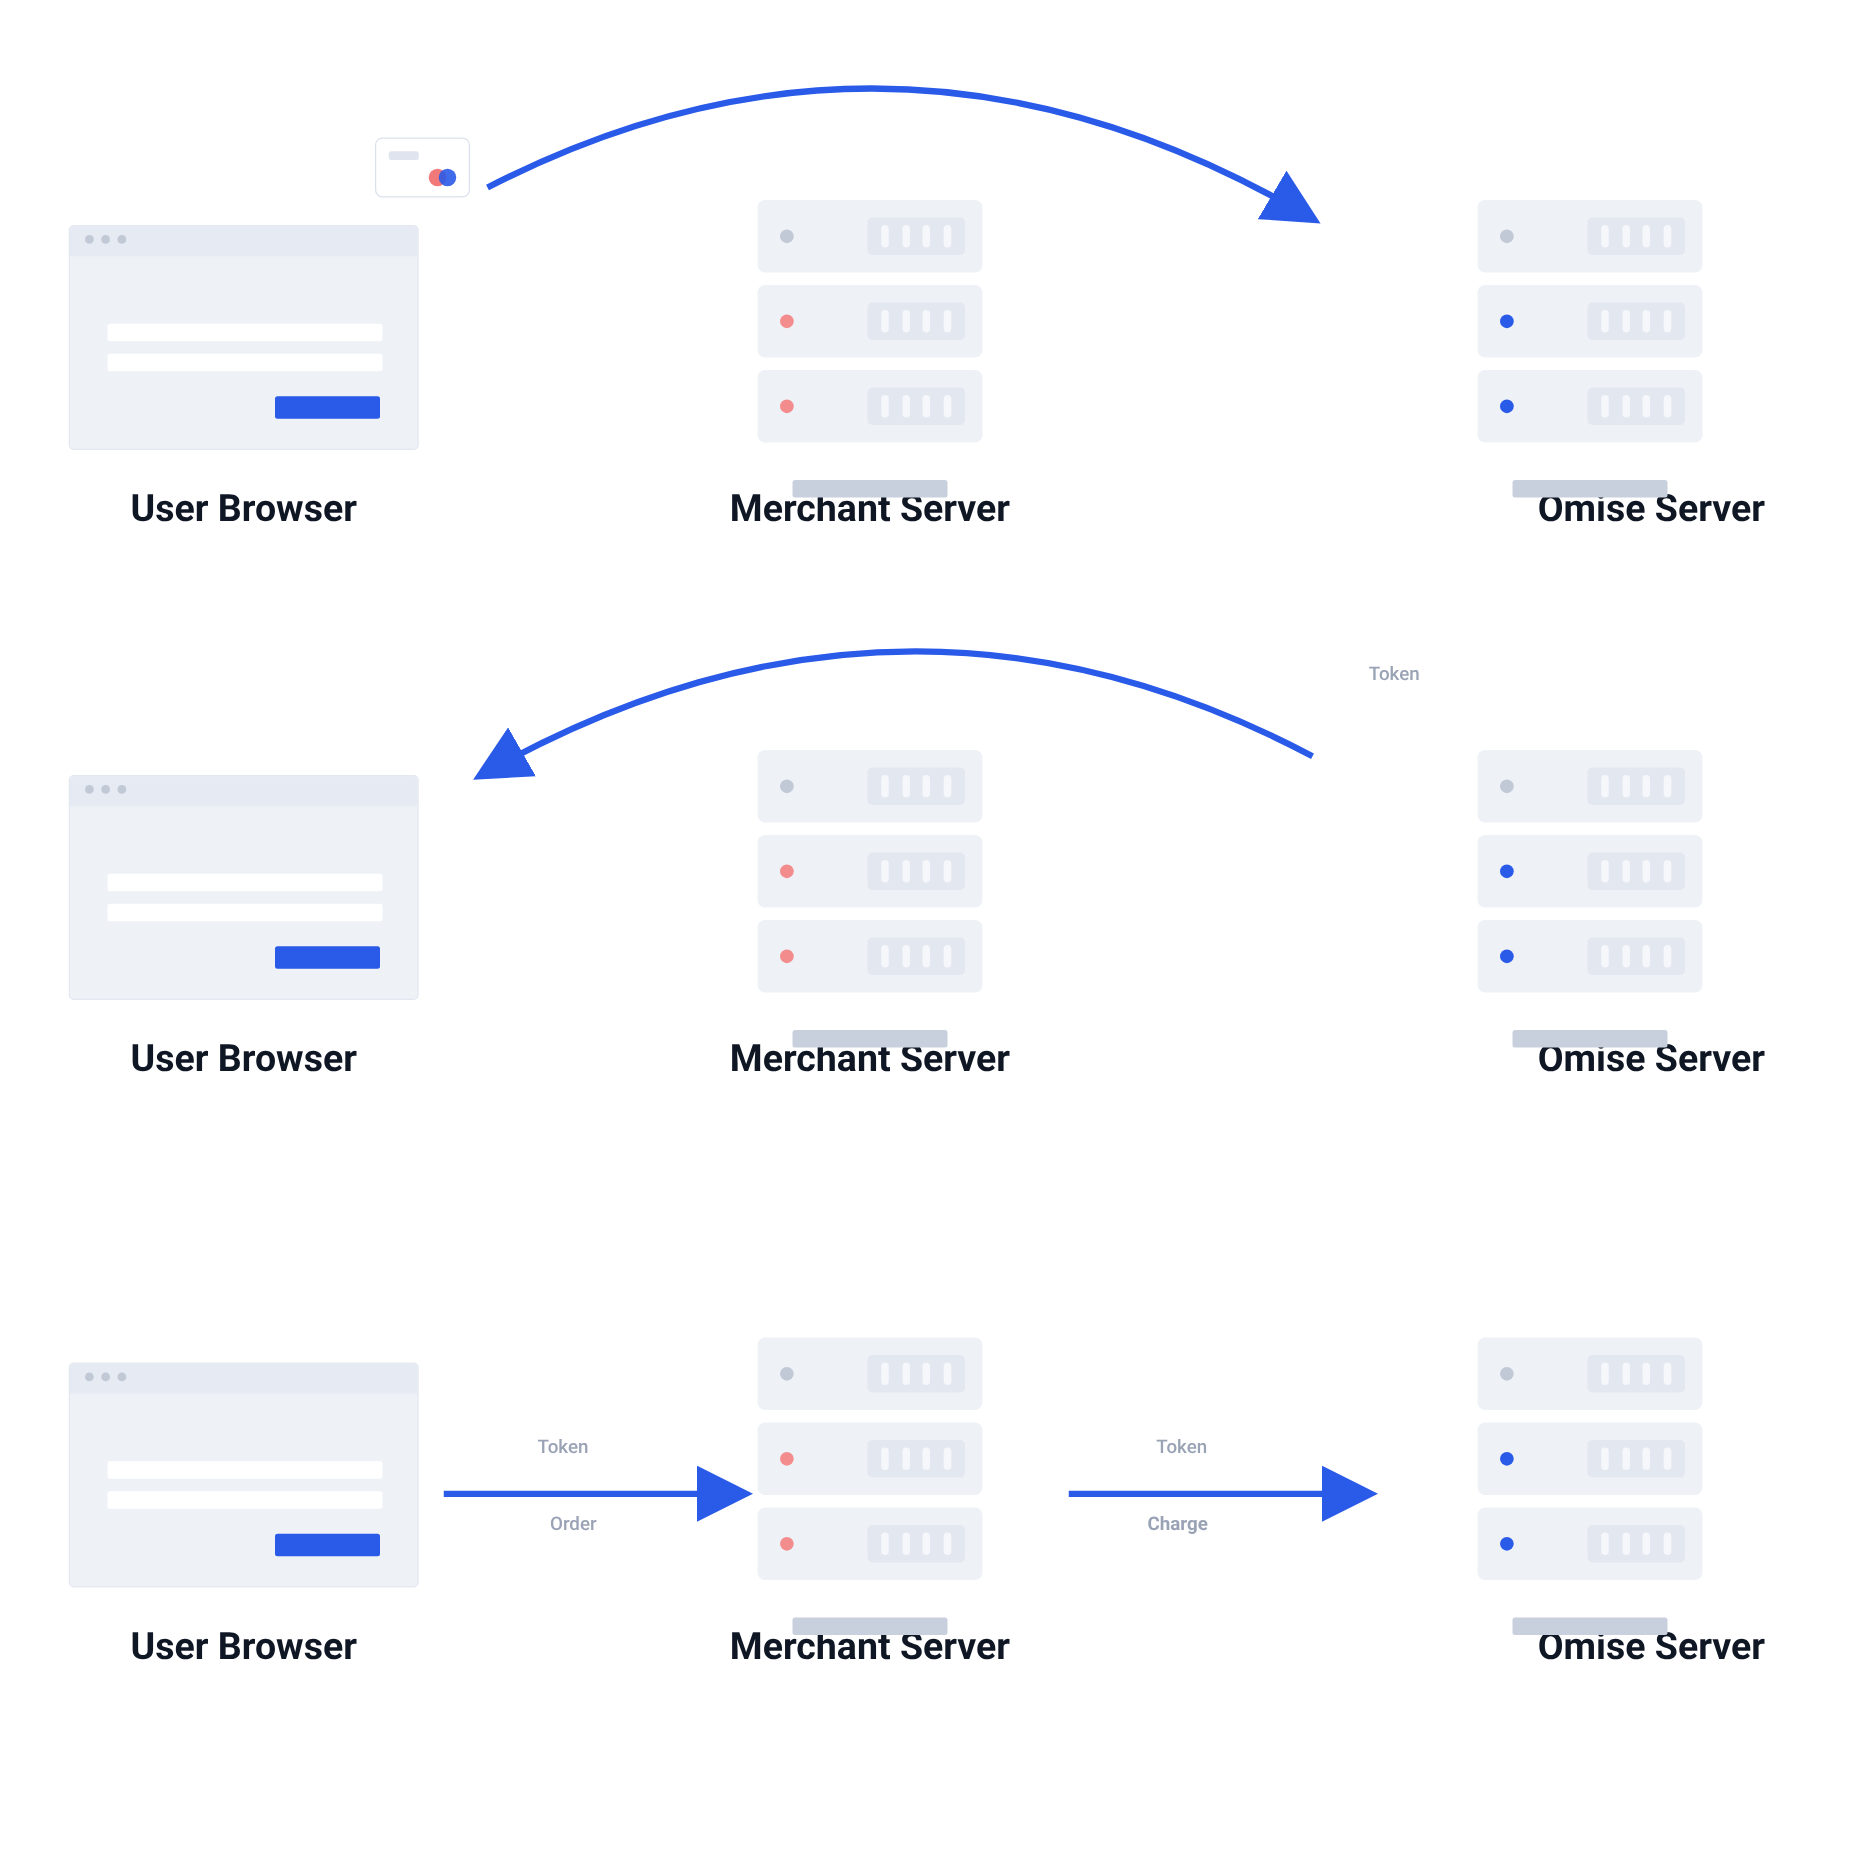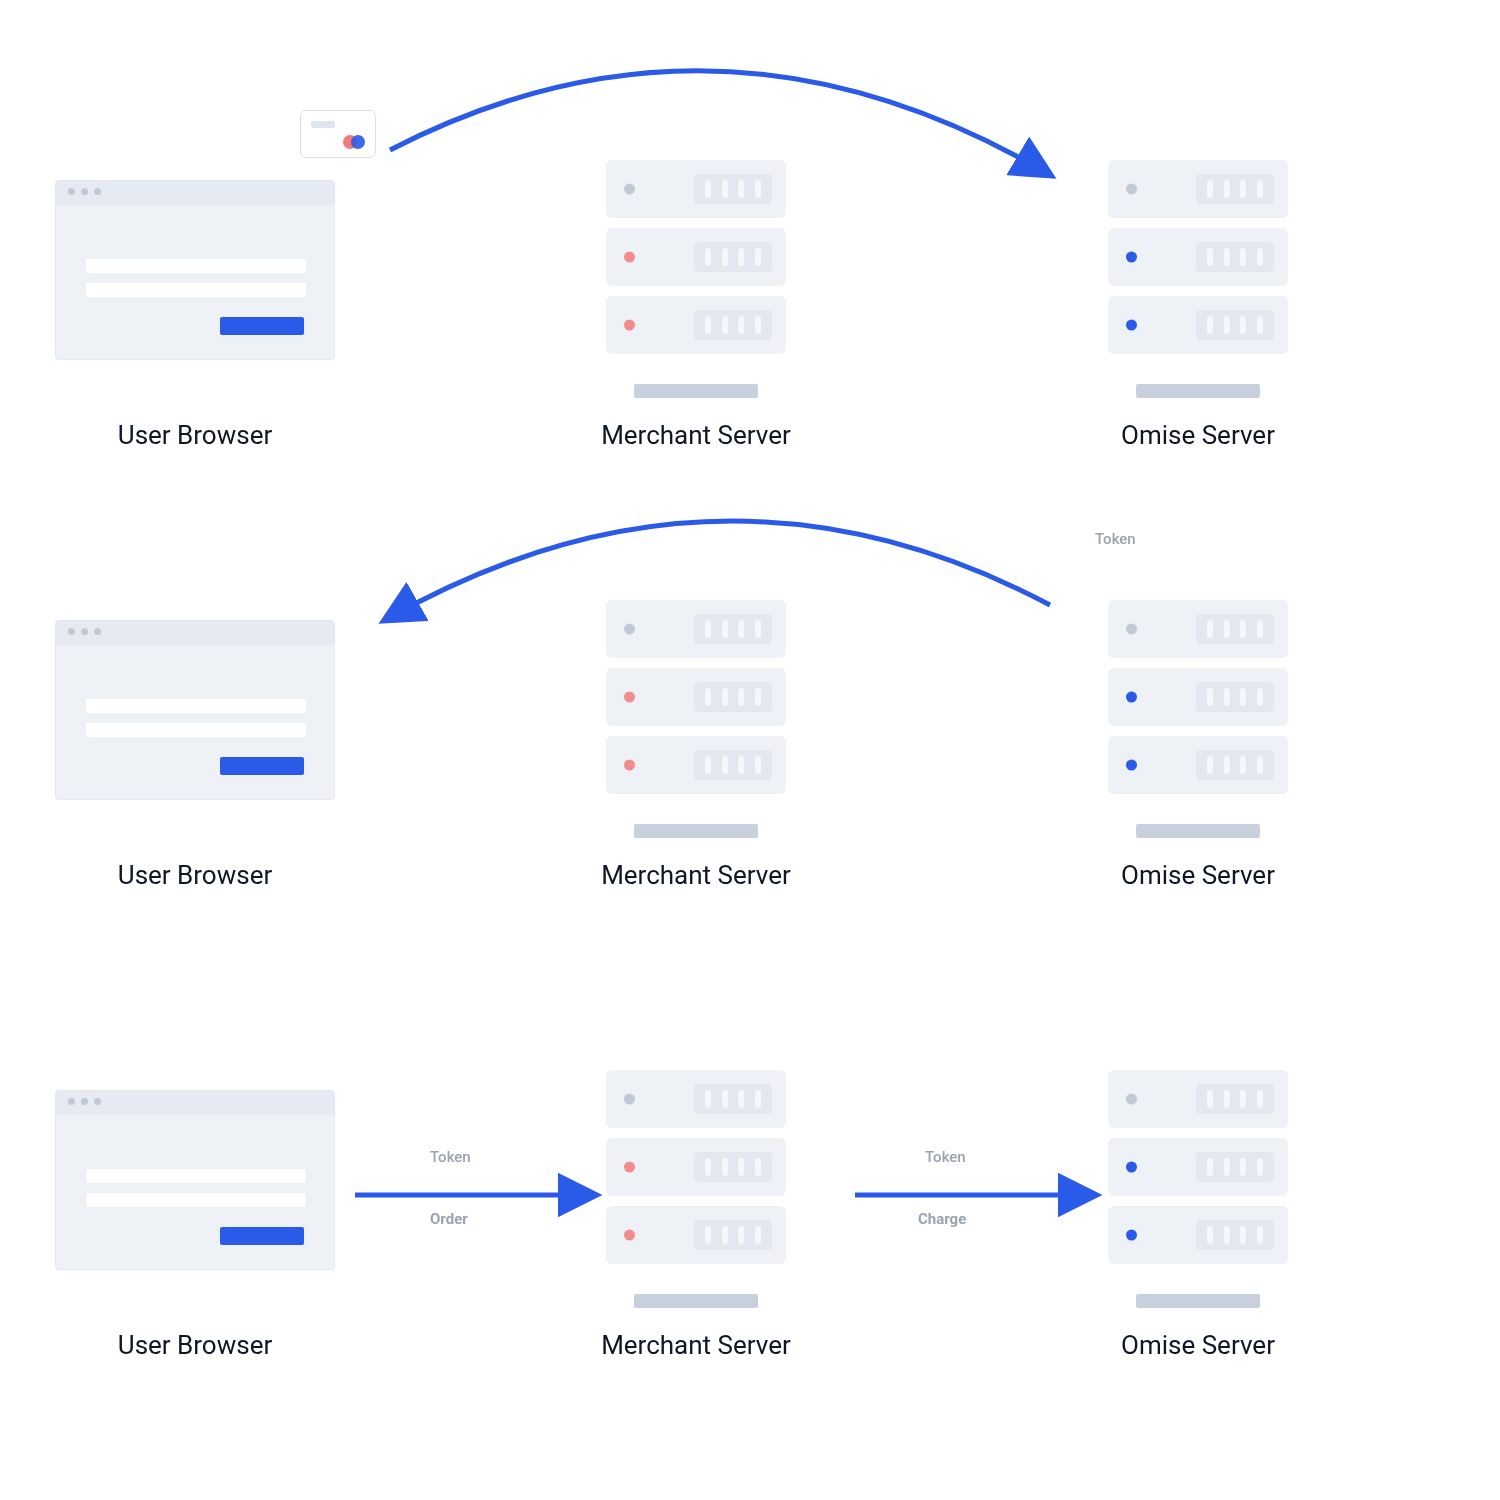--- a/index.html
+++ b/index.html
@@ -26,31 +26,30 @@
   .row-3 { top: 1070px; }
 
   .col {
     position: absolute;
     width: 280px;
     text-align: center;
   }
   
   .col-browser  { left: 55px;  }
   .col-merchant { left: 556px; }
-  .col-omise    { left: 1058px;}
+  .col-omise    { left: 1132px; text-align: right;}
 
   .icon-wrap {
     position: relative;
     width: 280px;
     height: 230px;
   }
   .label {
-    margin-top: 30px;
-    font-size: 26px;
-    font-weight: 400;
+    font-size: 30px;
+    font-weight: 700;
     color: #0f1624;
     white-space: nowrap;
   }
 
   
   .browser {
     position: absolute;
     left: 0;
     top: 20px;
     width: 280px;
@@ -495,18 +494,18 @@
     <path d="M 1050 605  Q 720 430  385 620" fill="none" stroke="#2a5ae8" stroke-width="5" marker-end="url(#arrowhead)"></path>
 
     <line x1="355" y1="1195" x2="595" y2="1195" stroke="#2a5ae8" stroke-width="5" marker-end="url(#arrowhead)"></line>
 
     <line x1="855" y1="1195" x2="1095" y2="1195" stroke="#2a5ae8" stroke-width="5" marker-end="url(#arrowhead)"></line>
   </svg>
 
   <div class="flow-label" style="left:1095px; top:530px;">Token</div>
 
   <div class="flow-label" style="left:430px; top:1148px;">Token</div>
-  <div class="flow-label" style="left:430px; top:1210px;font-weight:bold;">Order</div>
+  <div class="flow-label" style="left:440px; top:1210px;">Order</div>
 
   <div class="flow-label" style="left:925px; top:1148px;">Token</div>
   <div class="flow-label" style="left:918px; top:1210px;font-weight:bold;">Charge</div>
 
 </div>
 
 </body></html>

